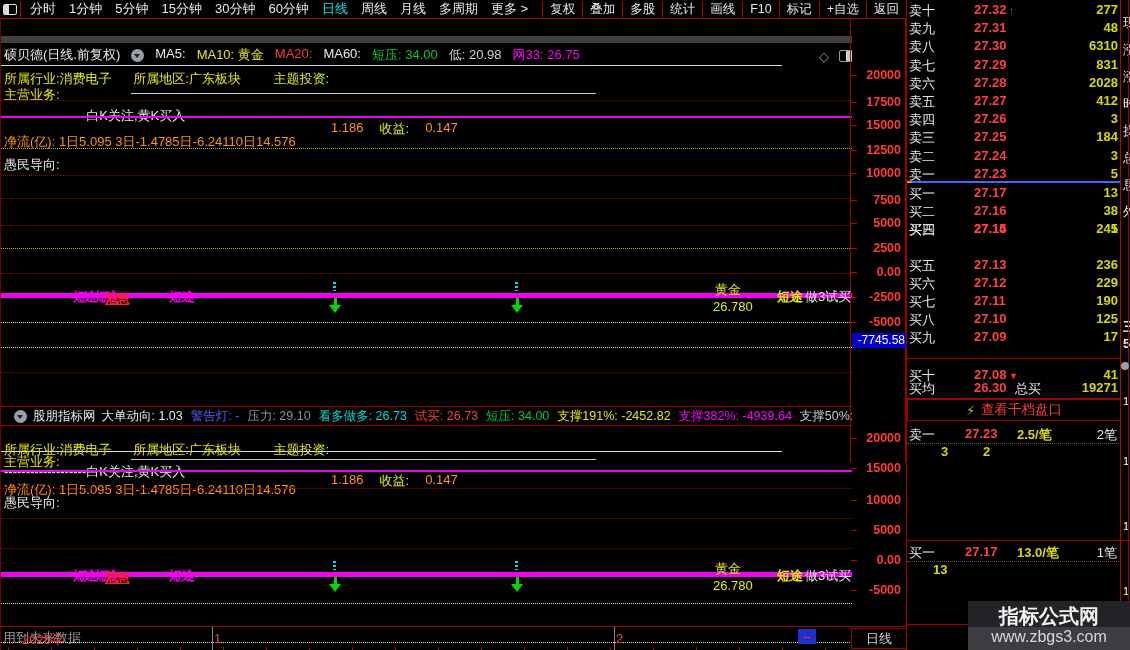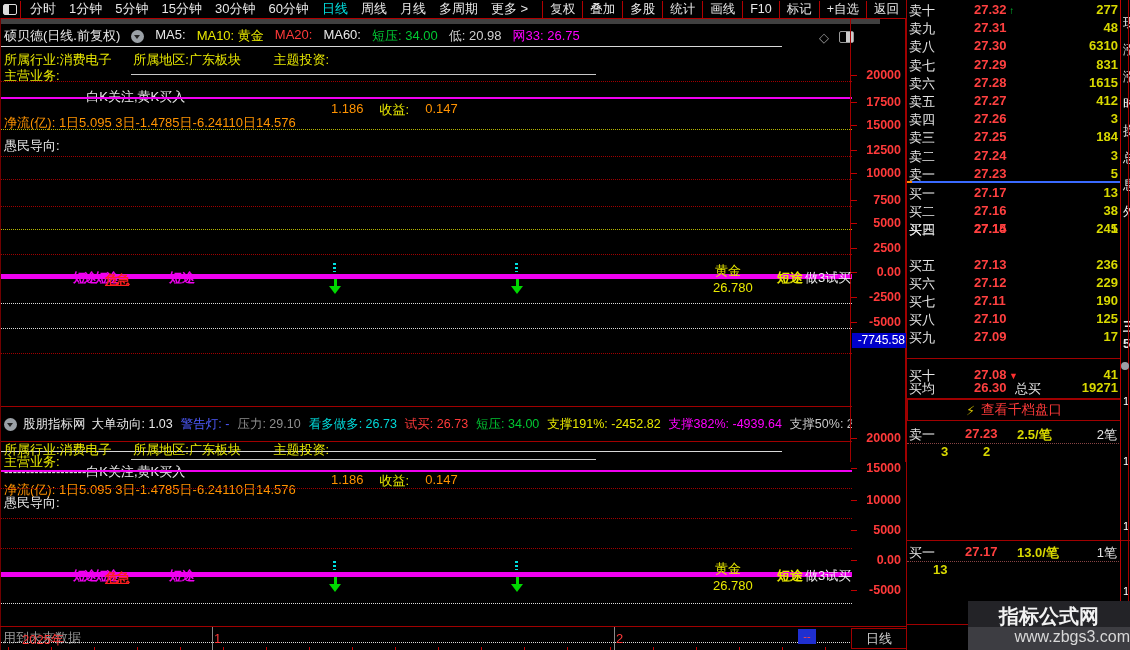--- a/index.html
+++ b/index.html
@@ -13,21 +13,21 @@
   #win-icon .glyph i{position:absolute;left:0;top:0;bottom:0;width:5px;background:#ddd;}
   #menu-left{display:flex;gap:13px;margin-left:9px;flex:0 0 auto;}
   #menu-left .mi{cursor:pointer;}
   #menu-left .mi.active{color:#00e0e0;}
   #menu-right{margin-left:auto;display:flex;height:18px;align-items:center;}
   #menu-right .mi{padding:0 7px;border-left:1px solid #b00000;line-height:17px;font-size:12.5px;}
 
   
   #chart-frame{position:absolute;left:0;top:18px;width:851px;height:632px;border-left:1px solid #700000;}
   .panel{position:absolute;left:0;width:851px;overflow:hidden;}
-  .p1{top:1px;height:370px;border-top:5px solid #404040;padding-left:28px;}
+  .p1{top:18px;height:370px;border-top:7px solid #404040;}
   .p2{top:408px;height:218px;}
   .row{position:absolute;left:3px;white-space:pre;}
   .yellow{color:#e8e800;} .orange{color:#ff9300;} .white{color:#e8e8e8;}
 
   .row-title{position:absolute;left:3px;top:3px;display:flex;align-items:center;gap:11px;width:800px;}
   .circle-icon{width:13px;height:13px;border-radius:50%;background:#9aa0a6;position:relative;display:inline-block;flex:0 0 auto;}
   .circle-icon:after{content:"";position:absolute;left:3px;top:5px;border-left:3.5px solid transparent;border-right:3.5px solid transparent;border-top:4px solid #222;}
   .diamond-icon{position:absolute;left:818px;top:6px;color:#9a9a9a;font-size:13px;}
   .panel-icon{position:absolute;left:838px;top:7px;width:13px;height:10px;border:1px solid #999;border-radius:2px;}
   .panel-icon i{position:absolute;right:0;top:0;bottom:0;width:7px;background:#ccc;}
@@ -59,21 +59,21 @@
   .cmark{position:absolute;top:-6px;width:3px;height:9px;background:repeating-linear-gradient(#00e0e0 0 2px,transparent 2px 4px);}
   .darr{position:absolute;top:10px;width:12px;height:15px;}
   .darr .stem{position:absolute;left:4.5px;top:0;width:3px;height:8px;background:#00d800;}
   .darr .head{position:absolute;left:0;top:7px;width:0;height:0;border-left:6px solid transparent;border-right:6px solid transparent;border-top:8px solid #00d800;}
   .bz-gold{position:absolute;left:714px;top:-7px;color:#e8e800;z-index:2;}
   .bz-goldv{position:absolute;left:712px;top:11px;color:#e8e800;z-index:2;}
   .bz-tagy{position:absolute;left:776px;top:0;color:#e8e800;font-weight:bold;z-index:2;}
   .bz-tagw{position:absolute;left:804px;top:0;color:#f0f0f0;z-index:2;}
 
   
-  #indicator-bar{position:absolute;left:0;top:388px;width:851px;height:36px;border-top:1px solid #a00000;border-bottom:1px solid #a00000;display:flex;align-items:center;gap:6px;padding-left:3px;overflow:hidden;font-size:12.5px;white-space:pre;box-sizing:border-box;}
+  #indicator-bar{position:absolute;left:0;top:388px;width:851px;height:20px;border-top:1px solid #a00000;border-bottom:1px solid #a00000;display:flex;align-items:center;gap:6px;padding-left:13px;overflow:hidden;font-size:12.5px;white-space:pre;box-sizing:border-box;}
 
   
   #axis-col{position:absolute;left:850px;top:18px;width:56px;height:444px;border-left:1px solid #a00000;border-right:1px solid #a00000;box-sizing:border-box;}
   .tick-label{position:absolute;right:4px;color:#ff3a3a;font-size:12.5px;font-weight:bold;}
   .tick-dash{position:absolute;left:0;width:6px;height:1px;background:#c00000;}
   #axis-high{position:absolute;left:1px;width:53px;height:15px;background:#0000c8;color:#fff;font-size:12px;text-align:right;padding-right:2px;line-height:15px;}
   #period-box{position:absolute;left:851px;top:628px;width:54px;height:19px;border:1px solid #a00000;color:#cfcfcf;text-align:center;line-height:19px;}
 
   
   #timeline{position:absolute;left:0;top:626px;width:907px;height:24px;border-top:1px solid #a00000;}
@@ -109,21 +109,21 @@
   .ob-redline{position:absolute;left:0;width:224px;height:1px;background:#a00000;}
 
   
   #right-strip{position:absolute;left:1120px;top:0;width:10px;height:650px;border-left:1px solid #c00000;overflow:hidden;box-sizing:border-box;}
   #right-edge{position:absolute;left:1128px;top:0;width:1px;height:650px;background:#a00000;}
   #strip-circle{position:absolute;left:1121px;top:362px;width:8px;height:8px;border-radius:50%;background:#9aa0a6;}
 
   
   #watermark{position:absolute;left:968px;top:601px;width:162px;height:46px;background:#232327;z-index:10;}
   #watermark .w1{position:absolute;left:0;top:2px;width:162px;text-align:center;color:#f2f2f2;font-size:20px;font-weight:bold;}
-  #watermark .w2{position:absolute;left:0;top:26px;width:162px;height:24px;background:#3d3d42;text-align:right;color:#d8d8d8;font-size:16px;line-height:20px;}
+  #watermark .w2{position:absolute;left:0;top:26px;width:162px;height:24px;background:#3d3d42;text-align:center;color:#d8d8d8;font-size:16px;line-height:20px;}
 </style>
 </head>
 <body>
 
 <div id="screen">
 
   <div id="menubar">
     <div id="win-icon">
         <div class="glyph">
           <i></i>
@@ -348,21 +348,21 @@
           <span class="obv">6310</span>
         </div>
         <div class="ob-row" style="top: 56.6px;">
           <span class="obl">卖七</span>
           <span class="obp">27.29</span>
           <span class="obv">831</span>
         </div>
         <div class="ob-row" style="top: 74.8px;">
           <span class="obl">卖六</span>
           <span class="obp">27.28</span>
-          <span class="obv">1615</span>
+          <span class="obv">2028</span>
         </div>
         <div class="ob-row" style="top: 93px;">
           <span class="obl">卖五</span>
           <span class="obp">27.27</span>
           <span class="obv">412</span>
         </div>
         <div class="ob-row" style="top: 111.2px;">
           <span class="obl">卖四</span>
           <span class="obp">27.26</span>
           <span class="obv">3</span>

